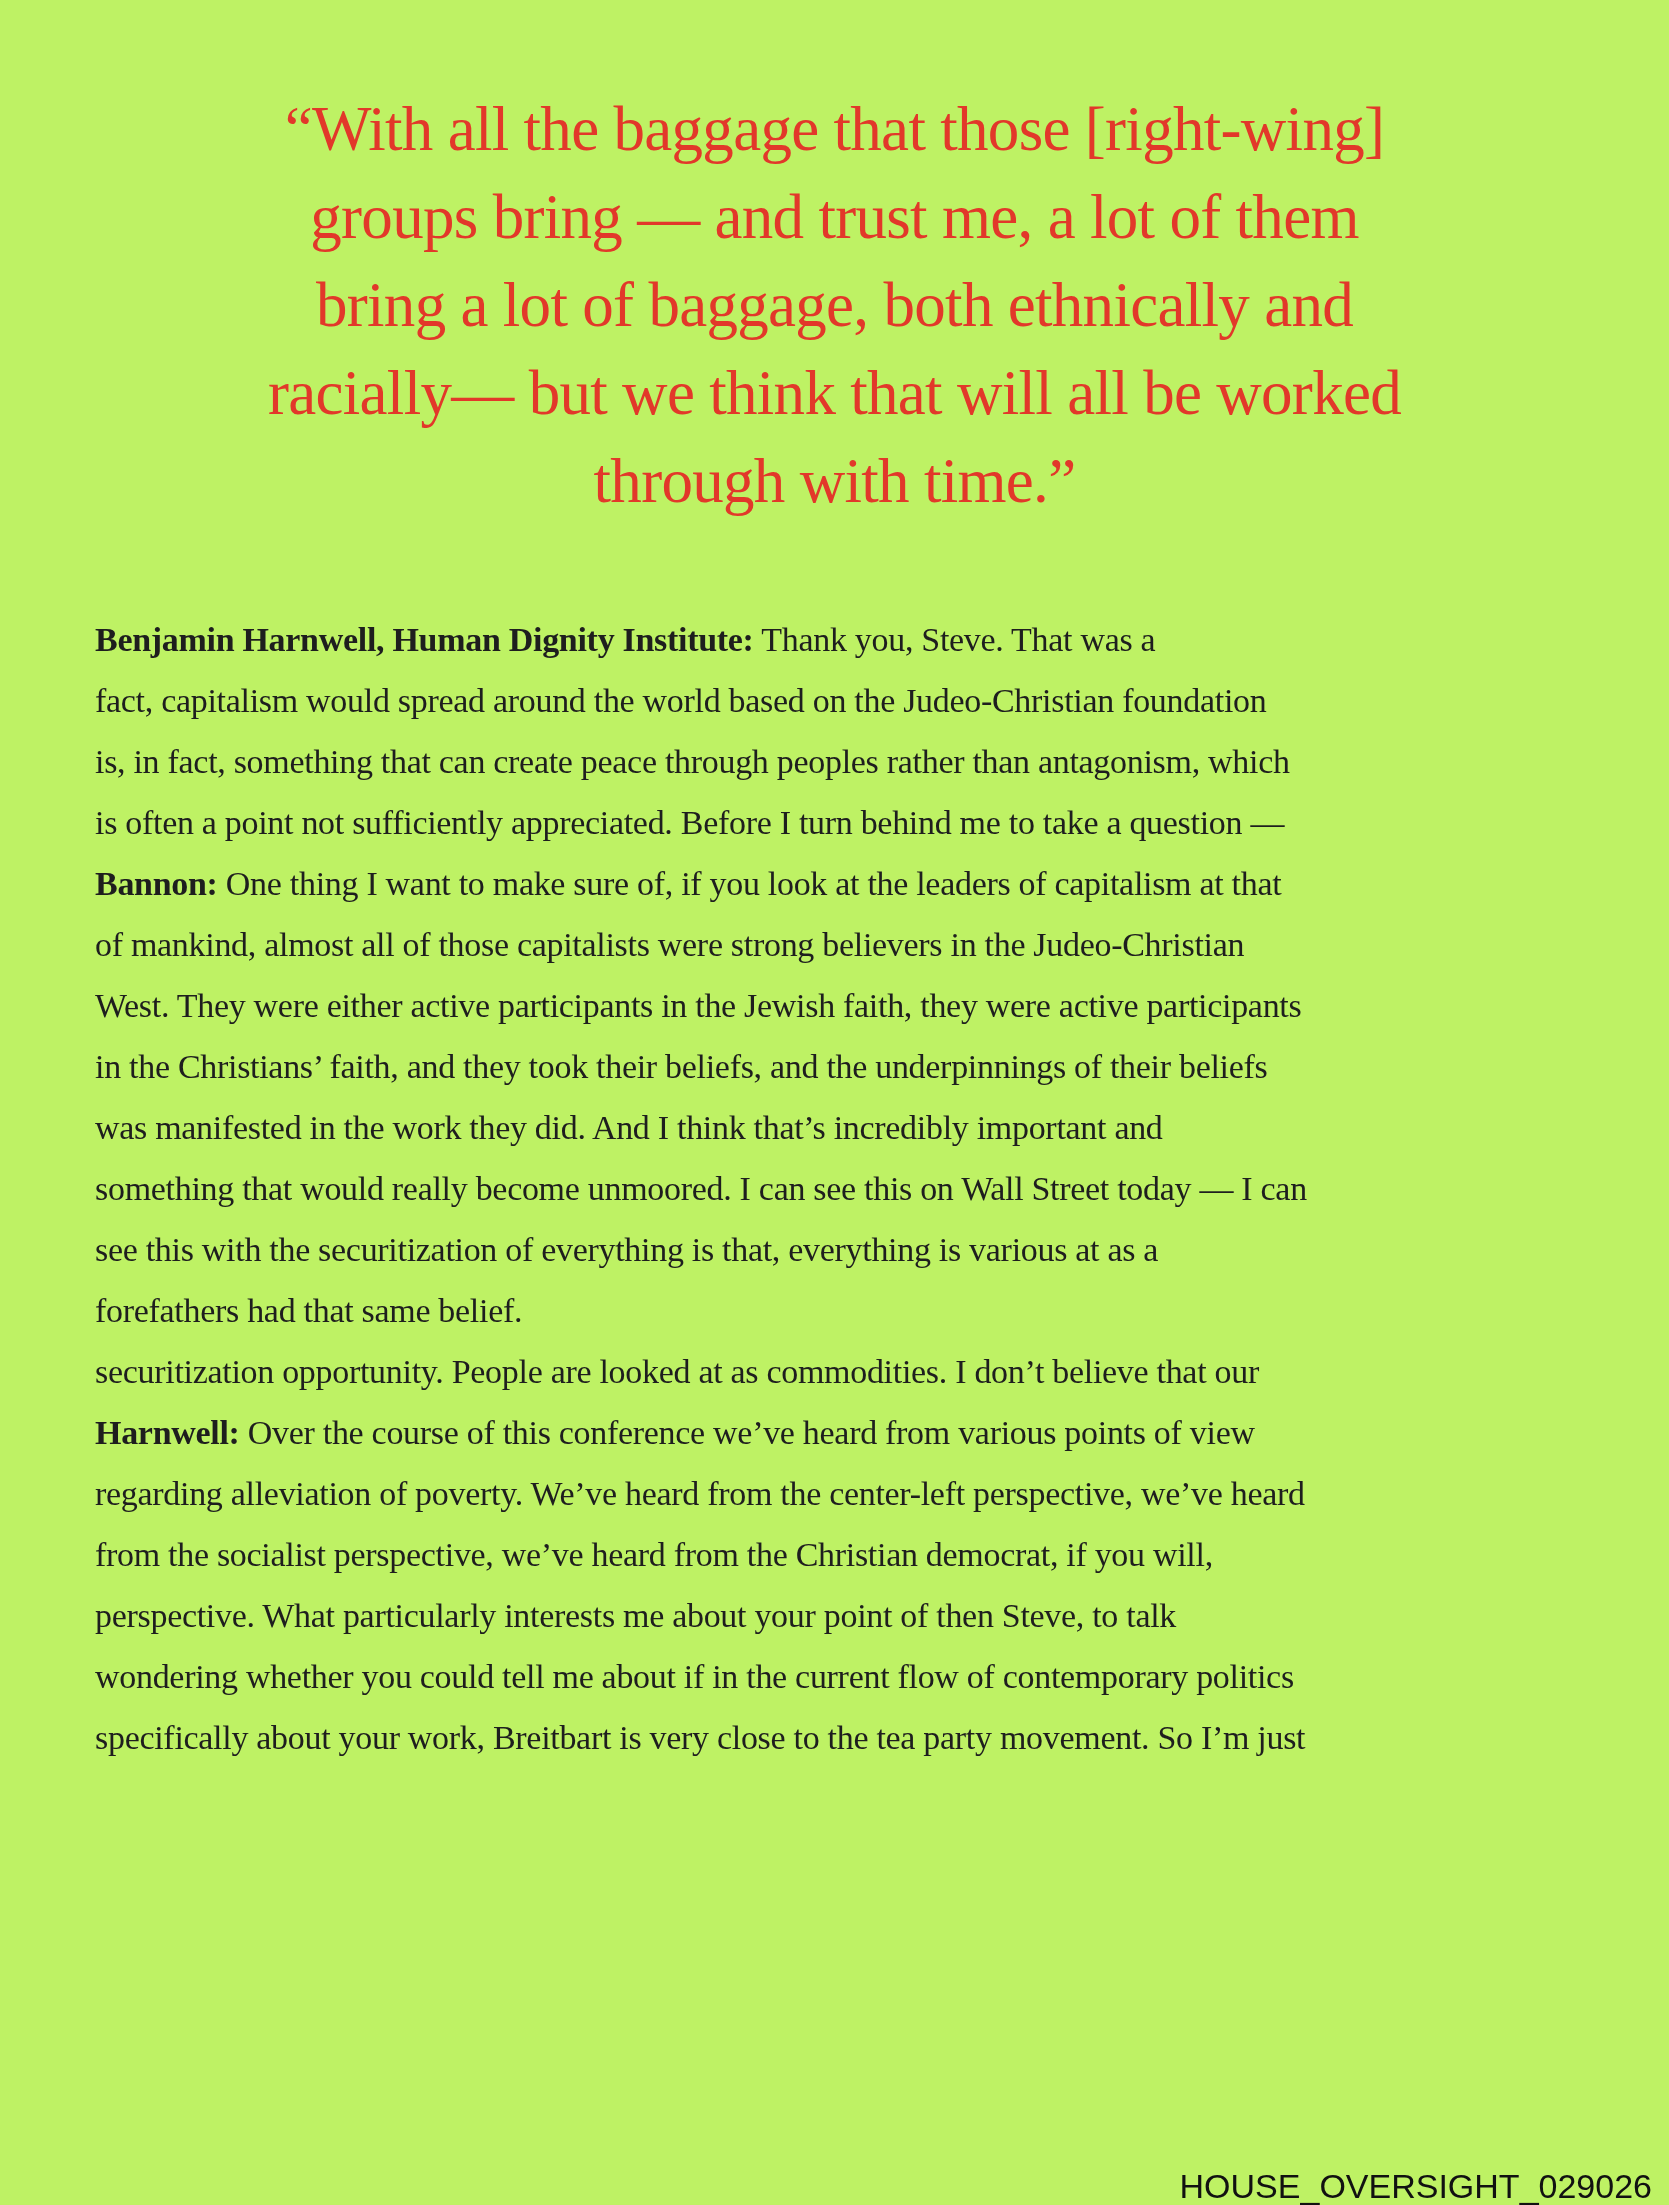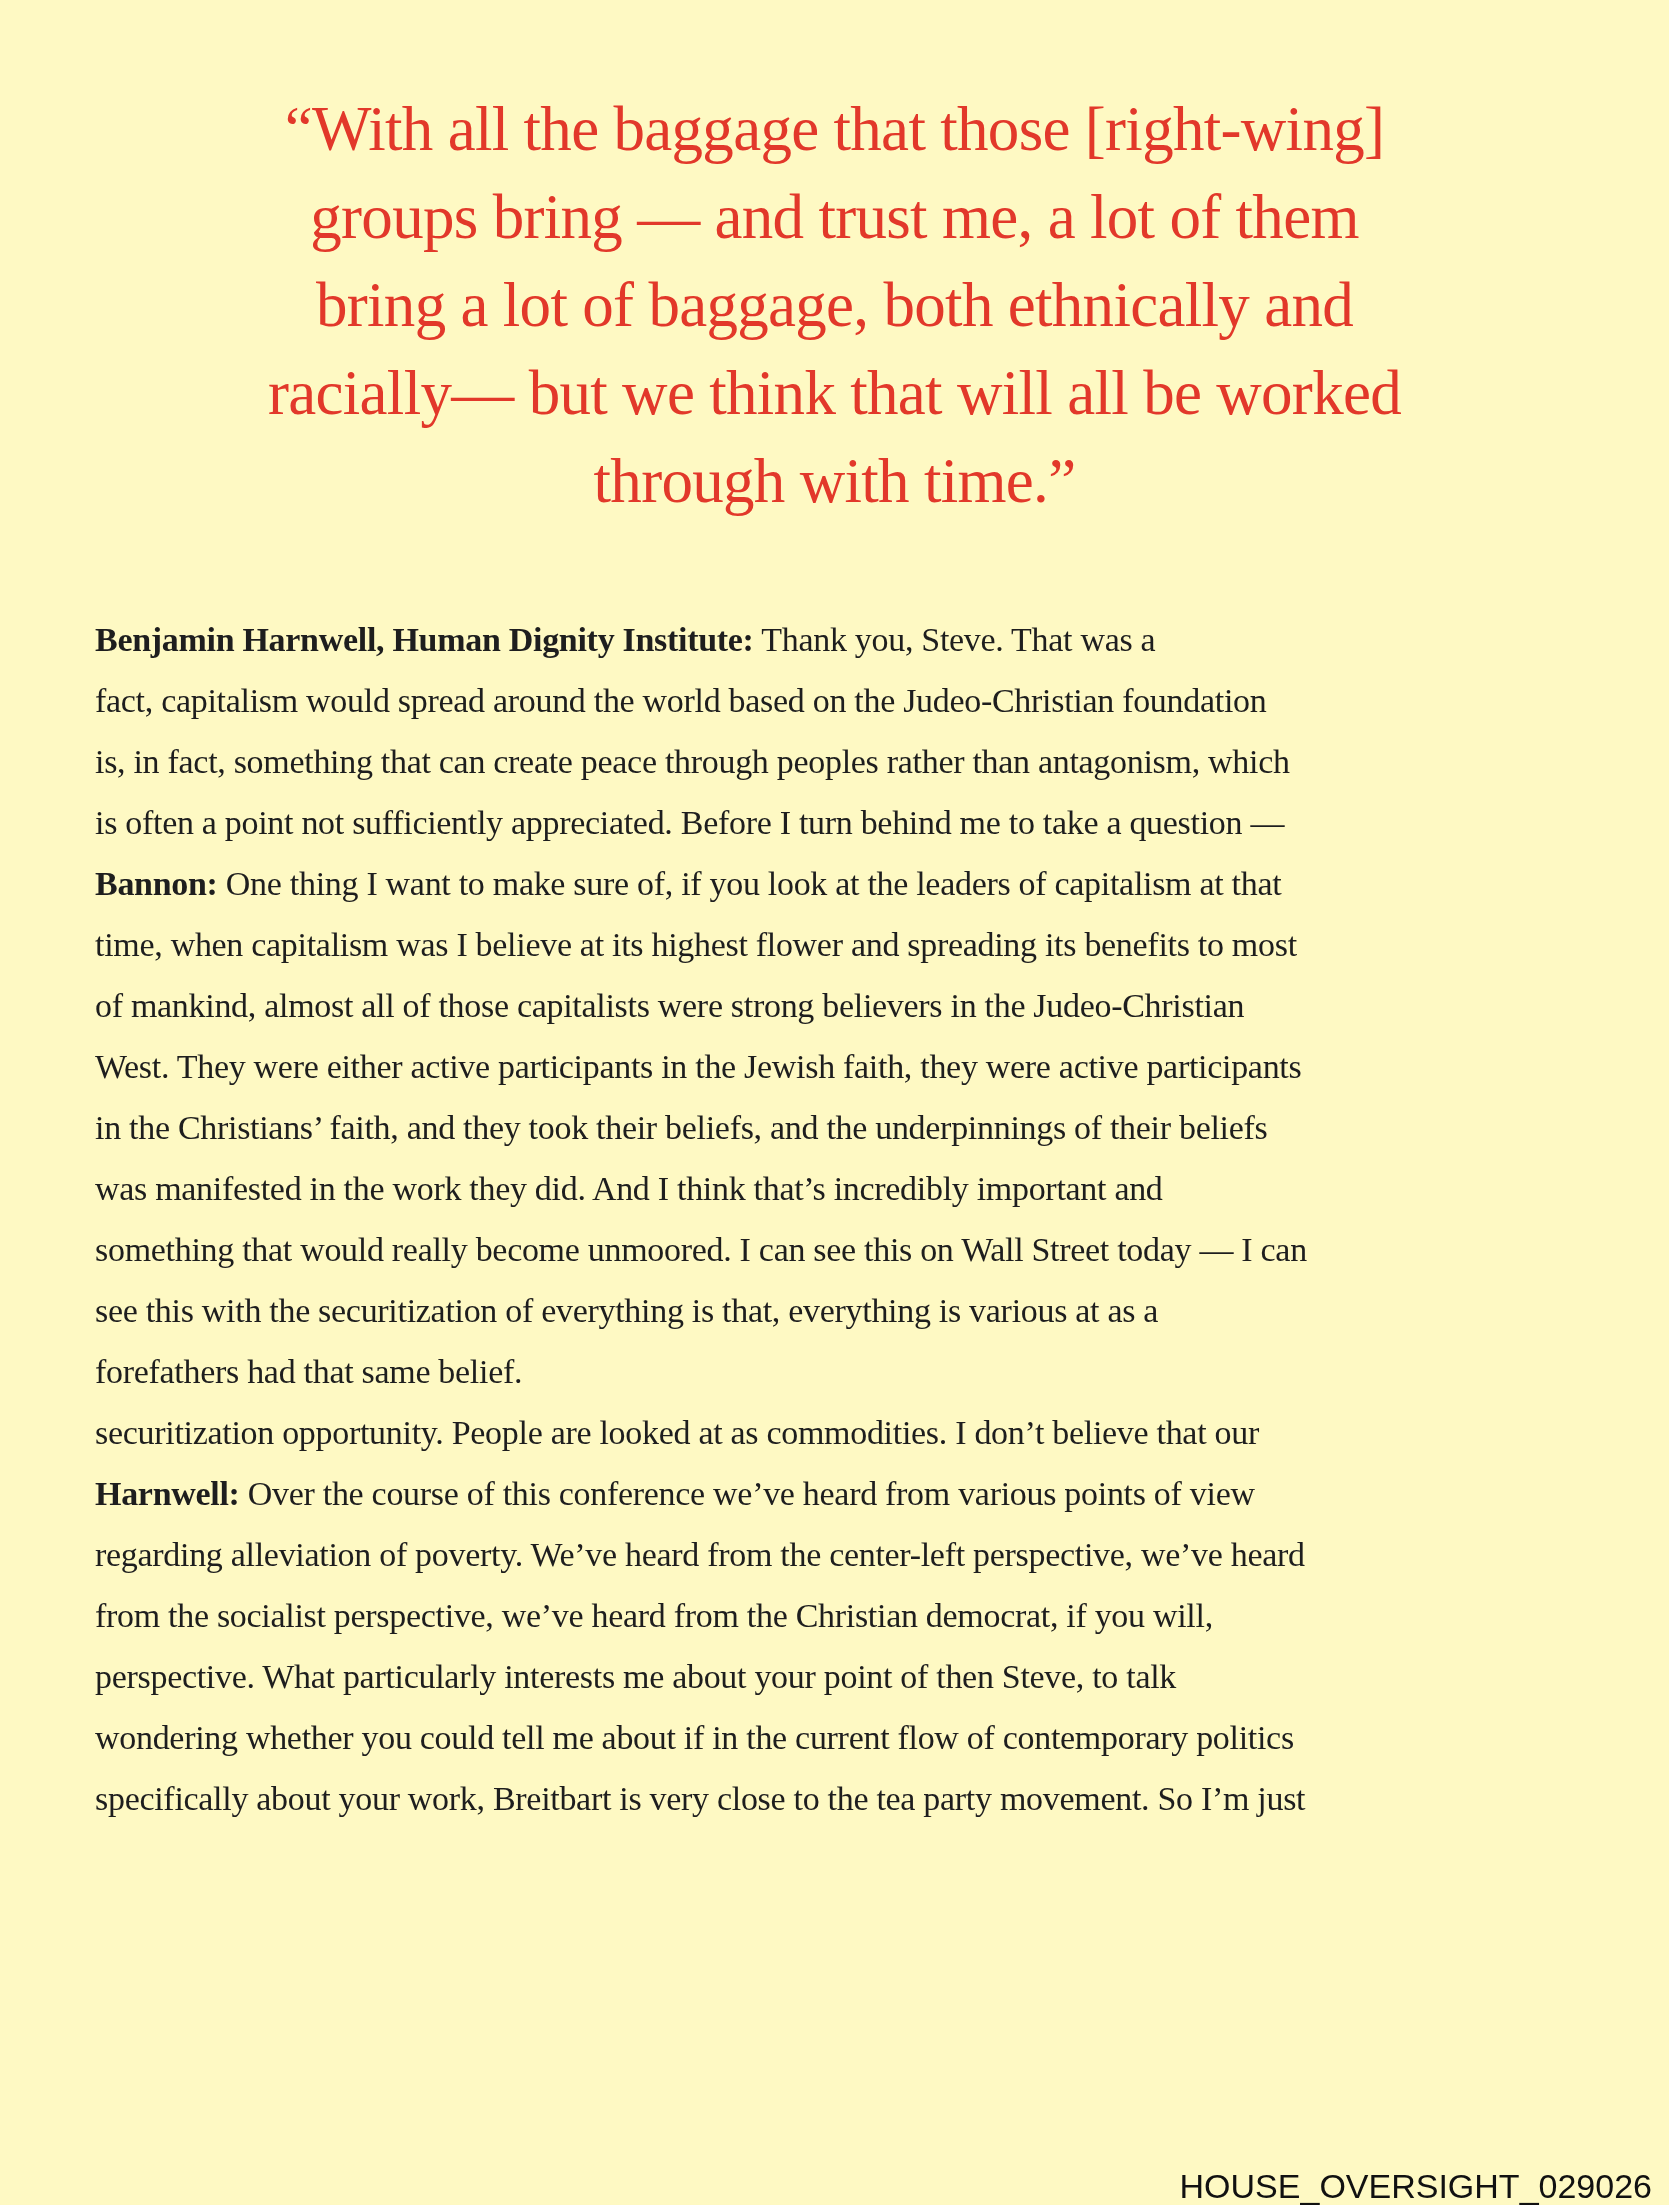--- a/index.html
+++ b/index.html
@@ -10,21 +10,21 @@
   body {
     width: 1669px;
     height: 2205px;
     position: relative;
     overflow: hidden;
     font-family: "Liberation Serif", serif;
   }
   .page {
     position: absolute;
     inset: 0;
-    background: #fef9c3;
+    background: #bef264;
   }
   .pull-quote {
     position: absolute;
     top: 85px;
     left: 82px;
     right: 82px;
     text-align: center;
     font-size: 63px;
     line-height: 88px;
     letter-spacing: -0.7px;
@@ -70,21 +70,20 @@
       <div class="qline">racially— but we think that will all be worked</div>
       <div class="qline">through with time.”</div>
     </div>
 
   <div class="transcript" style="color: rgb(30, 30, 30);">
       <div class="tline"><b>Benjamin Harnwell, Human Dignity Institute:</b> Thank you, Steve. That was a</div>
       <div class="tline">fact, capitalism would spread around the world based on the Judeo-Christian foundation</div>
       <div class="tline">is, in fact, something that can create peace through peoples rather than antagonism, which</div>
       <div class="tline">is often a point not sufficiently appreciated. Before I turn behind me to take a question —</div>
       <div class="tline"><b>Bannon:</b> One thing I want to make sure of, if you look at the leaders of capitalism at that</div>
-      <div class="tline">time, when capitalism was I believe at its highest flower and spreading its benefits to most</div>
       <div class="tline">of mankind, almost all of those capitalists were strong believers in the Judeo-Christian</div>
       <div class="tline">West. They were either active participants in the Jewish faith, they were active participants</div>
       <div class="tline">in the Christians’ faith, and they took their beliefs, and the underpinnings of their beliefs</div>
       <div class="tline">was manifested in the work they did. And I think that’s incredibly important and</div>
       <div class="tline">something that would really become unmoored. I can see this on Wall Street today — I can</div>
       <div class="tline">see this with the securitization of everything is that, everything is various at as a</div>
       <div class="tline">forefathers had that same belief.</div>
       <div class="tline">securitization opportunity. People are looked at as commodities. I don’t believe that our</div>
       <div class="tline"><b>Harnwell:</b> Over the course of this conference we’ve heard from various points of view</div>
       <div class="tline">regarding alleviation of poverty. We’ve heard from the center-left perspective, we’ve heard</div>

